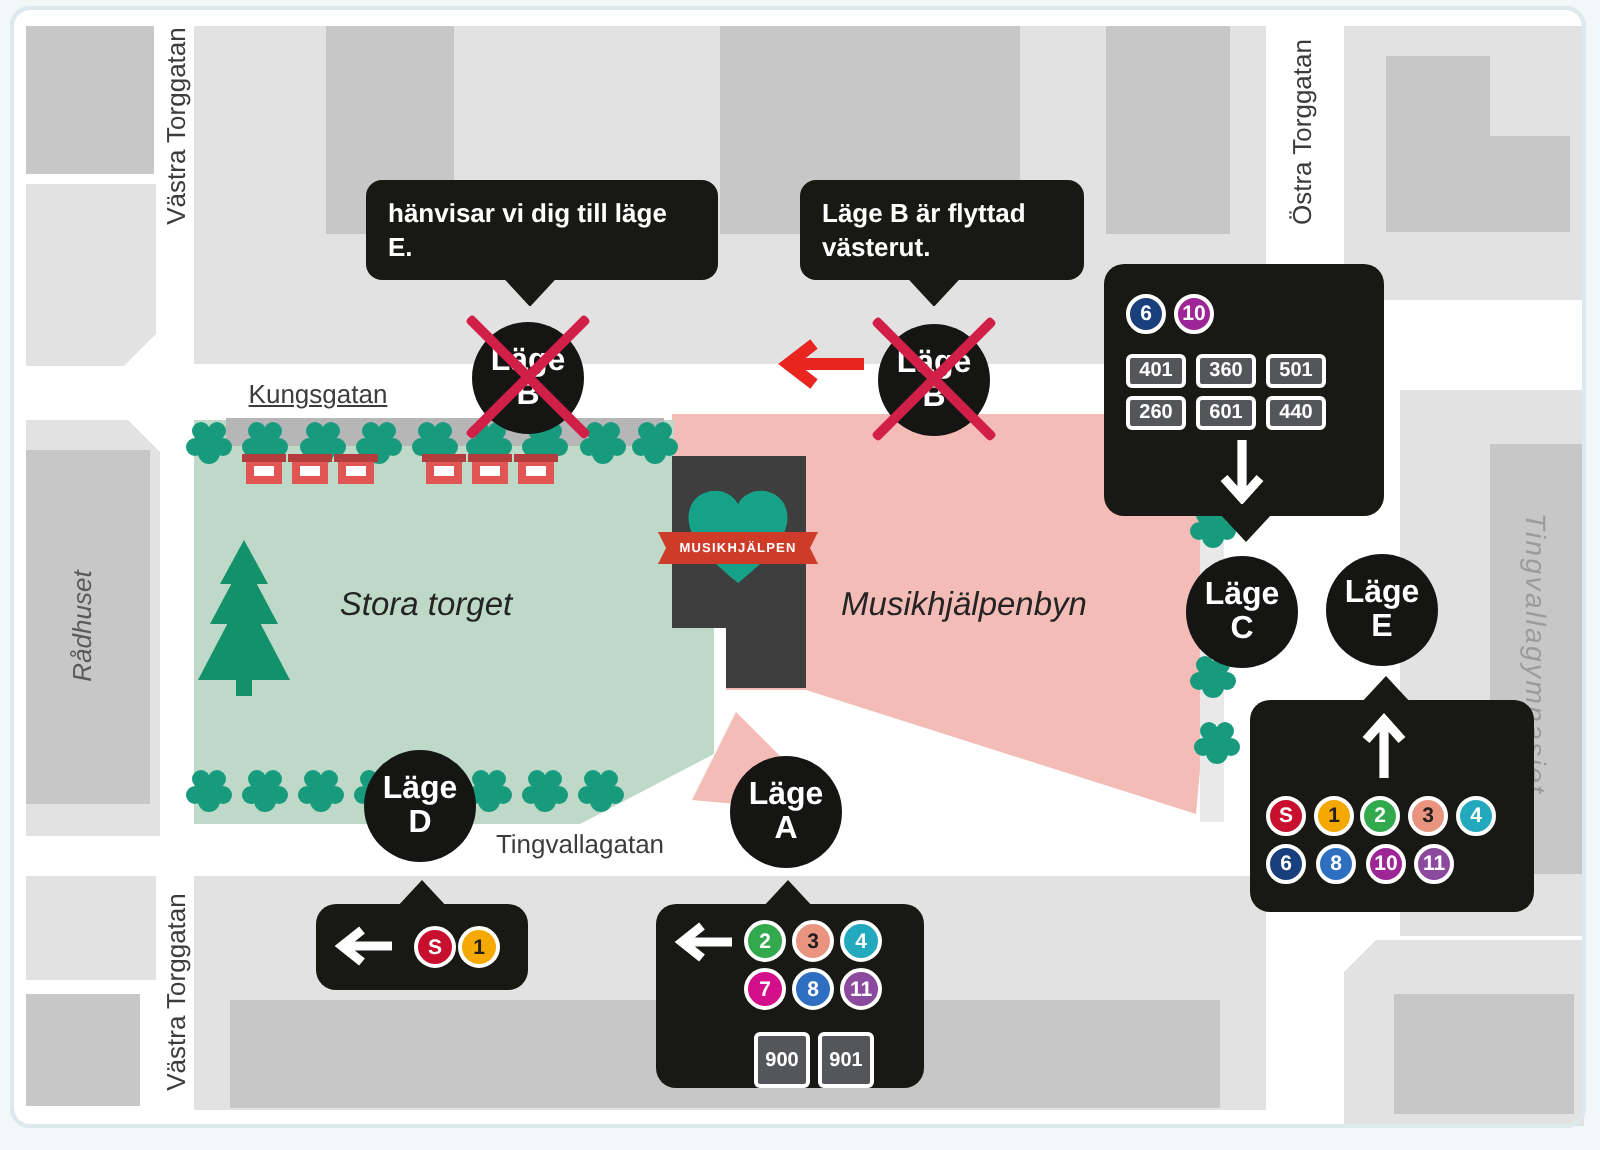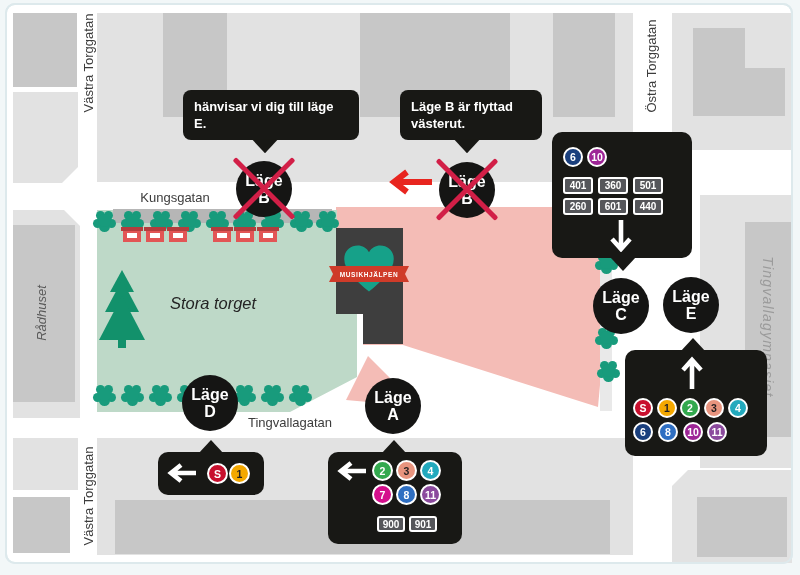--- a/index.html
+++ b/index.html
@@ -39,21 +39,21 @@
   .tail{position:absolute;width:26px;height:14px;z-index:12;}
   .tail.down{clip-path:polygon(0 0,100% 0,50% 100%);}
   .tail.up{clip-path:polygon(50% 0,0 100%,100% 100%);}
   .ln{position:absolute;width:20px;height:20px;border-radius:50%;border:2px solid #fff;
     display:flex;align-items:center;justify-content:center;font-weight:bold;font-size:10.5px;
     box-sizing:border-box;}
   .ln.big{width:21px;height:21px;}
   .lnr{position:absolute;width:30px;height:17px;border-radius:3px;border:2px solid #fff;
     background:#55565a;color:#fff;display:flex;align-items:center;justify-content:center;
     font-weight:bold;font-size:10px;box-sizing:border-box;}
-  .lnr.sm{width:28px;height:16px;}
+  .lnr.sm{width:28px;height:28px;}
   .arrow-svg{position:absolute;z-index:12;}
   svg{display:block;}
 </style>
 </head>
 <body>
 
 <div id="stage">
   <div class="card"></div>
 
   <div class="bldd" style="left:13px;top:13px;width:64px;height:74px;"></div>
@@ -128,28 +128,29 @@
 
   <div class="darkbld" style="left:336px;top:228px;width:67px;height:86px;"></div>
   <div class="darkbld" style="left:363px;top:310px;width:40px;height:34px;"></div>
   <svg class="abs" style="left:342px;top:244px;z-index:7;" width="54" height="50" viewBox="0 0 48 44">
     <path fill="#16a189" d="M24 42 C12 32 2 23 2 13 C2 6 7 1 14 1 C18 1 22 3 24 7 C26 3 30 1 34 1 C41 1 46 6 46 13 C46 23 36 32 24 42 Z" style="fill: rgb(22, 161, 137);"></path>
   </svg>
   <div class="abs" style="left: 329px; top: 266px; width: 80px; height: 16px; z-index: 8; display: flex; align-items: center; justify-content: center; clip-path: polygon(0px 0px, 100% 0px, calc(100% - 4px) 50%, 100% 100%, 0px 100%, 4px 50%); background: rgb(207, 59, 41);">
     <span style="color:#fff;font-weight:bold;font-size:6.5px;letter-spacing:0.6px;">MUSIKHJÄLPEN</span>
   </div>
 
-  <div class="lbl" style="left:175px;top:197px;">Kungsgatan</div>
+  <div class="lbl" style="left:159px;top:197px;text-decoration:underline;">Kungsgatan</div>
   <div class="lbl" style="left:290px;top:422px;">Tingvallagatan</div>
   <div class="vlbl" style="left:88px;top:63px;">Västra Torggatan</div>
   <div class="vlbl" style="left:88px;top:496px;">Västra Torggatan</div>
   <div class="vlbl" style="left:651px;top:66px;">Östra Torggatan</div>
   <div class="vlbl" style="left:41px;top:313px;font-style:italic;color:#5a5a5a;">Rådhuset</div>
   <div class="vlbl90" style="left:768px;top:327px;">Tingvallagymnasiet</div>
   <div class="area-lbl" style="left:213px;top:303px;text-align:right;">Stora torget</div>
+  <div class="area-lbl" style="left:482px;top:303px;">Musikhjälpenbyn</div>
 
   <svg class="arrow-svg" style="left:388px;top:168px;z-index:9;" width="46" height="28" viewBox="0 0 46 28">
     <path d="M44 14 H8 M19 4 6 14 l13 10" fill="none" stroke="#e8251f" stroke-width="6" style="stroke: rgb(232, 37, 31);"></path>
   </svg>
 
   <div class="stop" style="left:236px;top:161px;">
     <span>Läge</span>
       <span>B</span>
   </div>
   <div class="stop" style="left:439px;top:162px;">

